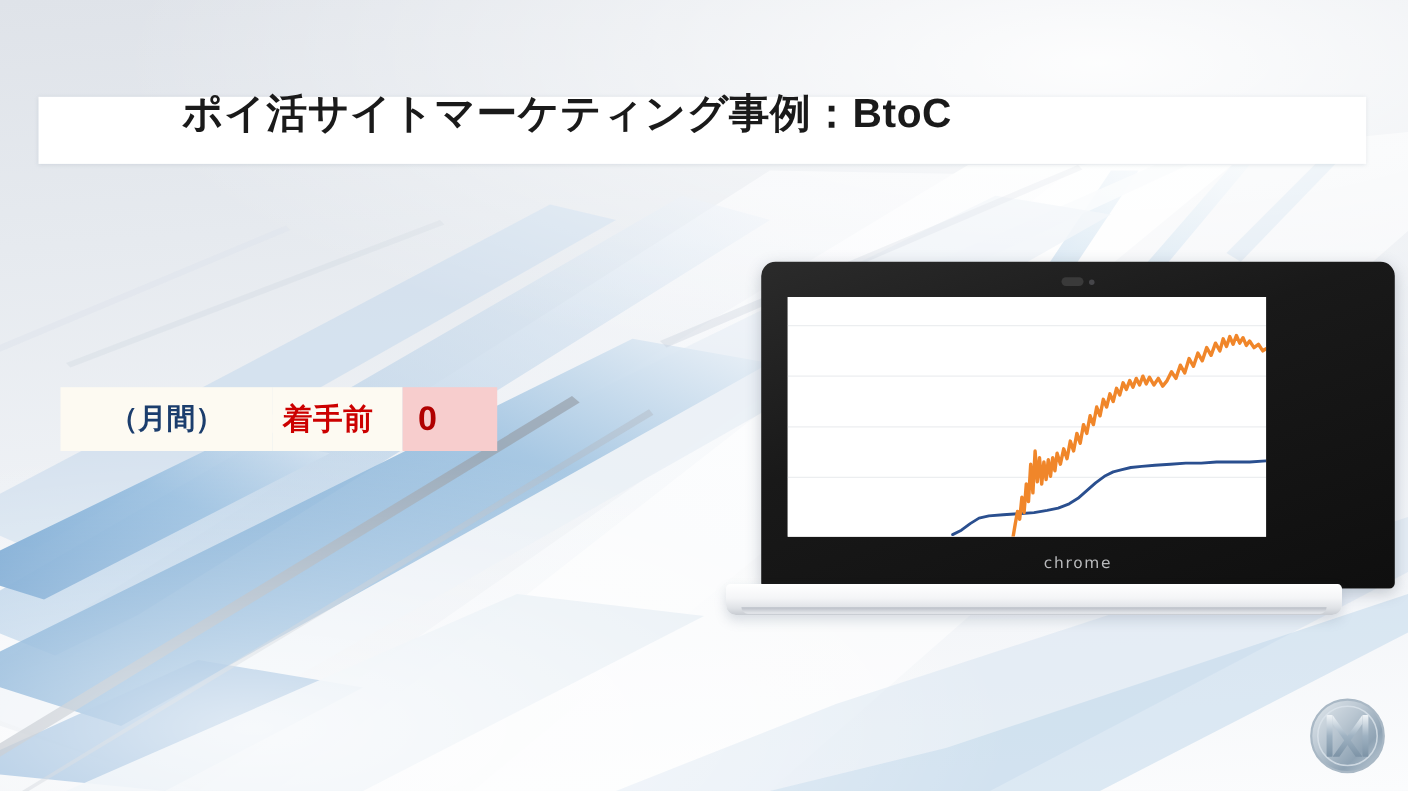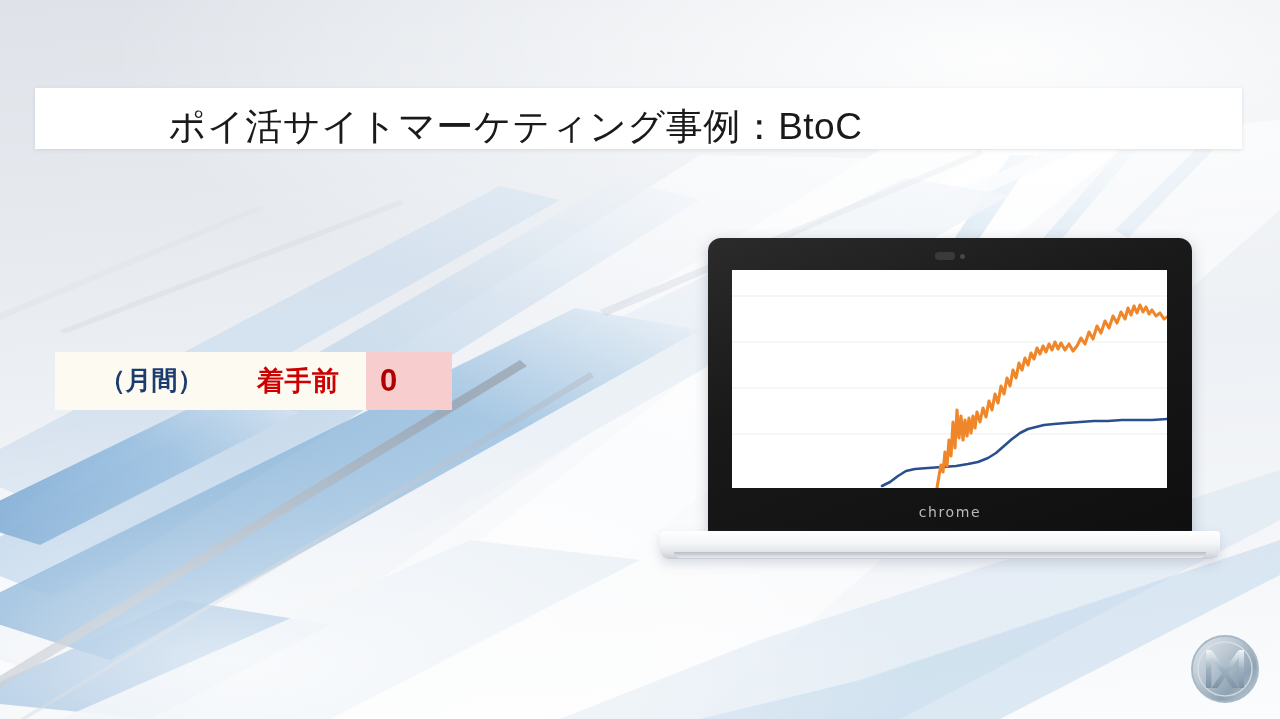--- a/index.html
+++ b/index.html
@@ -48,30 +48,30 @@
     left: 35px;
     top: 88px;
     width: 1207px;
     height: 61px;
     background: #ffffff;
     box-shadow: 0 1px 4px rgba(120,135,155,0.22);
   }
   .title-text {
     position: absolute;
     left: 35px;
-    top: 96px;
+    top: 72px;
     width: 1207px;
     height: 61px;
     display: flex;
     align-items: center;
     justify-content: center;
     padding-right: 246px;
     box-sizing: border-box;
     font-size: 37px;
-    font-weight: normal;
+    font-weight: bold;
     color: #1a1a1a;
     letter-spacing: 0.5px;
     white-space: nowrap;
   }
 
   
   .stat-table {
     position: absolute;
     left: 55px;
     top: 352px;
@@ -142,23 +142,23 @@
   
   .laptop {
     position: absolute;
     left: 660px;
     top: 238px;
     width: 560px;
     height: 330px;
   }
   .lid {
     position: absolute;
-    left: 48px;
+    left: 32px;
     top: 0px;
-    width: 484px;
+    width: 576px;
     height: 297px;
     background: linear-gradient(160deg, #2b2b2b 0%, #191919 40%, #0f0f0f 100%);
     border-radius: 13px 13px 5px 5px;
     box-shadow: 0 4px 14px rgba(60,75,95,0.28);
   }
   .screen {
     position: absolute;
     left: 24px;
     top: 32px;
     width: 435px;

